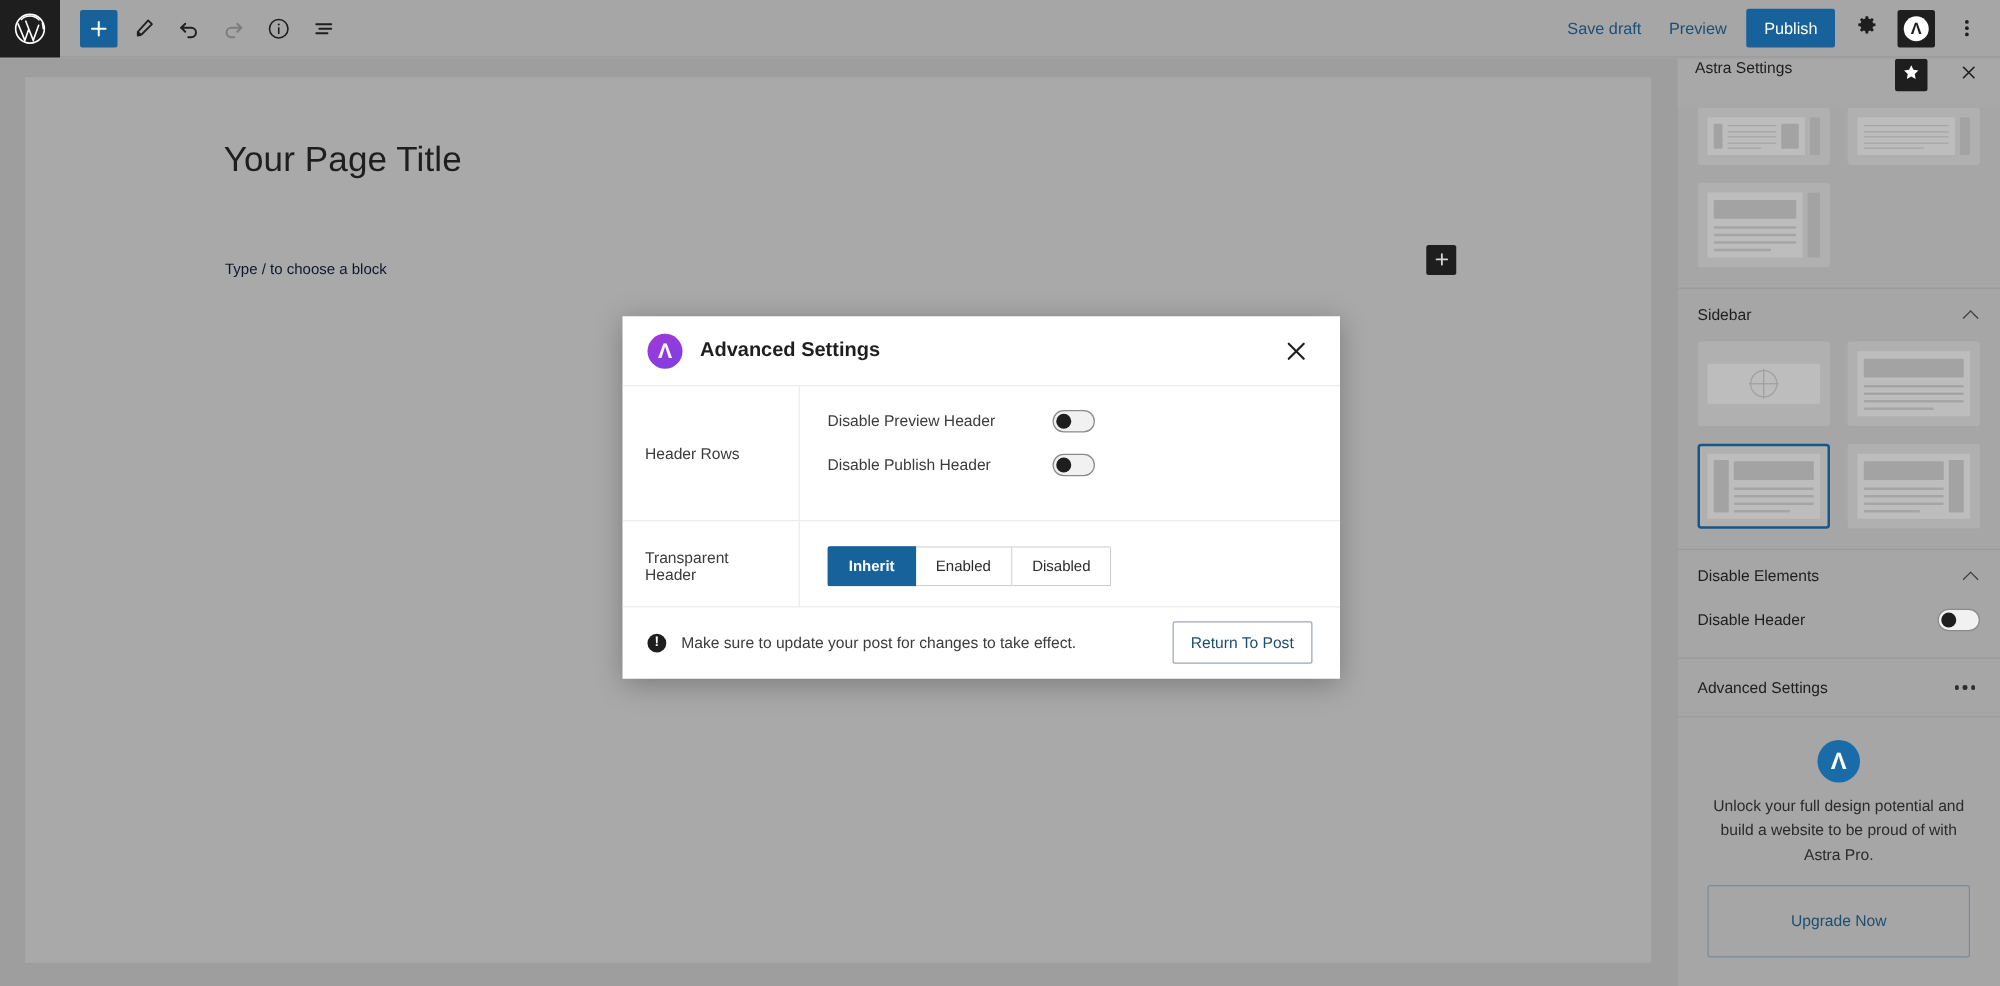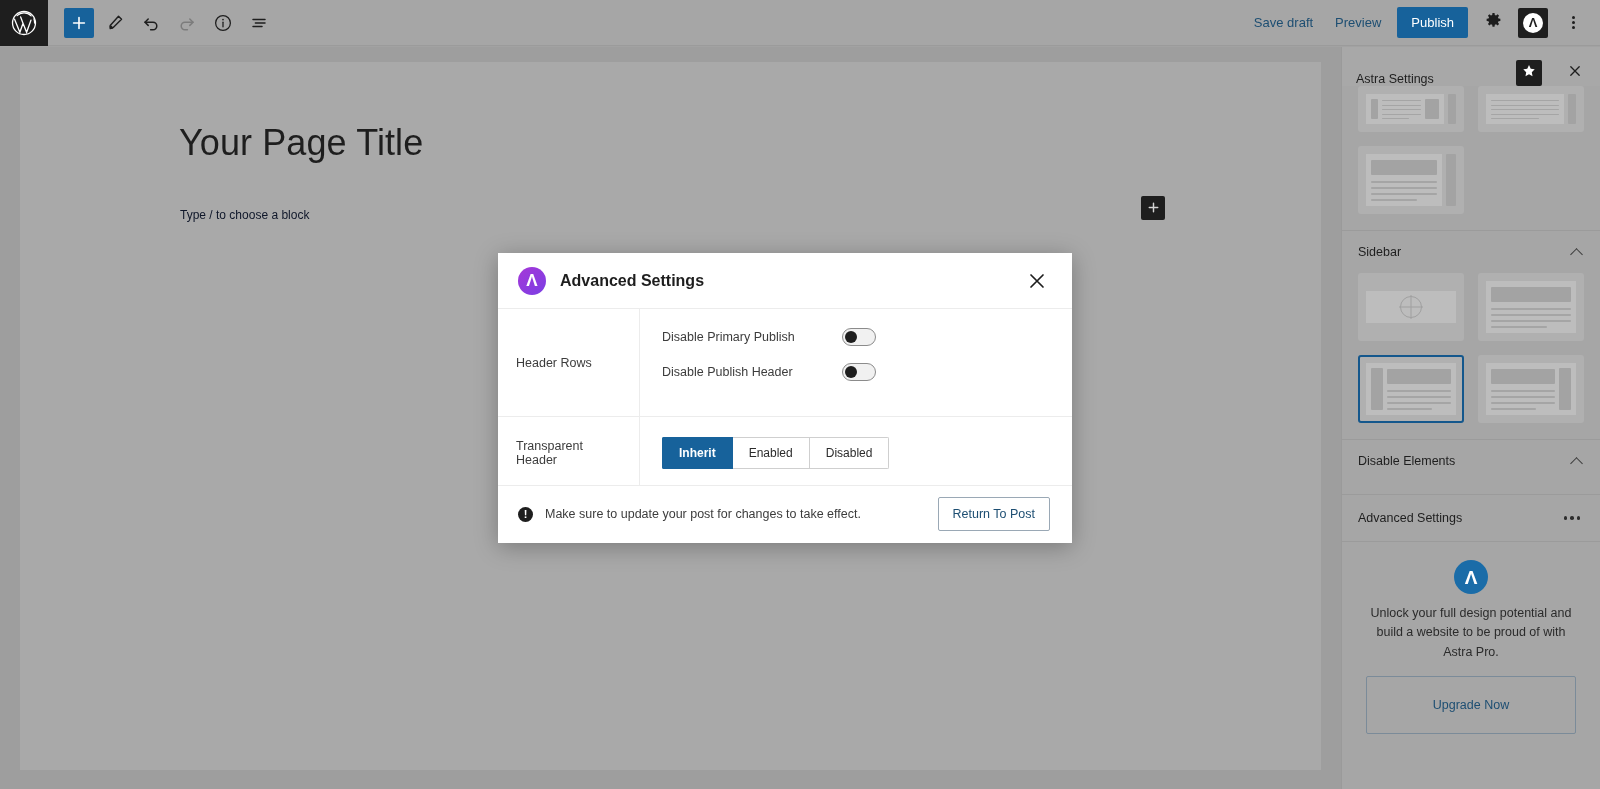--- a/index.html
+++ b/index.html
@@ -61,42 +61,42 @@
   
   .editor-wrap {
     position: absolute; top: 47px; left: 0; width: 1341px; height: 742px;
     background: #9e9e9e;
   }
   .canvas {
     position: absolute; top: 15px; left: 20px; width: 1301px; height: 708px;
     background: #a9a9a9;
   }
   .post-title {
-    position: absolute; top: 60px; left: 159px;
-    font-size: 36px; color: #1e1e1e; letter-spacing: 0.1px;
+    position: absolute; top: 50px; left: 159px;
+    font-size: 28px; color: #1e1e1e; letter-spacing: 0.1px;
   }
   .block-placeholder {
     position: absolute; top: 146px; left: 160px;
     font-size: 12px; color: #0f172a;
   }
   .inserter-btn {
     position: absolute; top: 134px; left: 1121px;
     width: 24px; height: 24px; background: #1e1e1e; color: #d4d4d4;
     display: flex; align-items: center; justify-content: center;
     border-radius: 2px; font-size: 17px; line-height: 1;
   }
 
   
   .astra-sidebar {
     position: absolute; top: 47px; left: 1341px; width: 259px; height: 742px;
     background: #a6a6a6; border-left: 1px solid #9a9a9a;
     overflow: hidden;
   }
   .sb-header {
-    height: 39px; display: flex; align-items: flex-end;
+    height: 39px; display: flex; align-items: flex-start;
     padding: 0 12px 0 14px; gap: 20px; background: #a8a8a8;
   }
   .sb-title { font-size: 12.5px; color: #1e1e1e; flex: 1 1 auto; }
   .sb-pin {
     width: 26px; height: 26px; background: #1e1e1e; border-radius: 2px;
     display: flex; align-items: center; justify-content: center; color: #ffffff;
   }
   .sb-close {
     width: 26px; height: 26px; display: flex; align-items: center;
     justify-content: center; color: #1e1e1e; font-size: 17px;
@@ -453,20 +453,26 @@
           </div>
         </div>
       </div>
 
       <div class="sb-section">
         <div class="sb-section-head">
           <span class="sb-section-title">Disable Elements</span>
           <span class="chev"></span>
         </div>
         <div style="padding-bottom:14px;">
+          <div class="toggle-row">
+            <span class="toggle-label">Disable Header</span>
+            <span class="toggle">
+                <i class="knob"></i>
+              </span>
+          </div>
         </div>
       </div>
 
       <div class="sb-section">
         <div class="sb-section-head" style="padding-top:16px;padding-bottom:16px;">
           <span class="sb-section-title">Advanced Settings</span>
           <span class="ellipsis-btn">
               <i></i>
               <i></i>
               <i></i>
@@ -495,21 +501,21 @@
         </svg>
       </span>
     </div>
 
     <div class="modal-body">
 
       <div class="m-row" style="min-height:108px;">
         <div class="m-row-label">Header Rows</div>
         <div class="m-row-ctl">
           <div class="m-ctl-line">
-            <span class="m-ctl-label">Disable Primary Publish</span>
+            <span class="m-ctl-label">Disable Preview Header</span>
             <span class="toggle">
                 <i class="knob"></i>
               </span>
           </div>
           <div class="m-ctl-line" style="padding-top:12px;">
             <span class="m-ctl-label">Disable Publish Header</span>
             <span class="toggle">
                 <i class="knob"></i>
               </span>
           </div>

